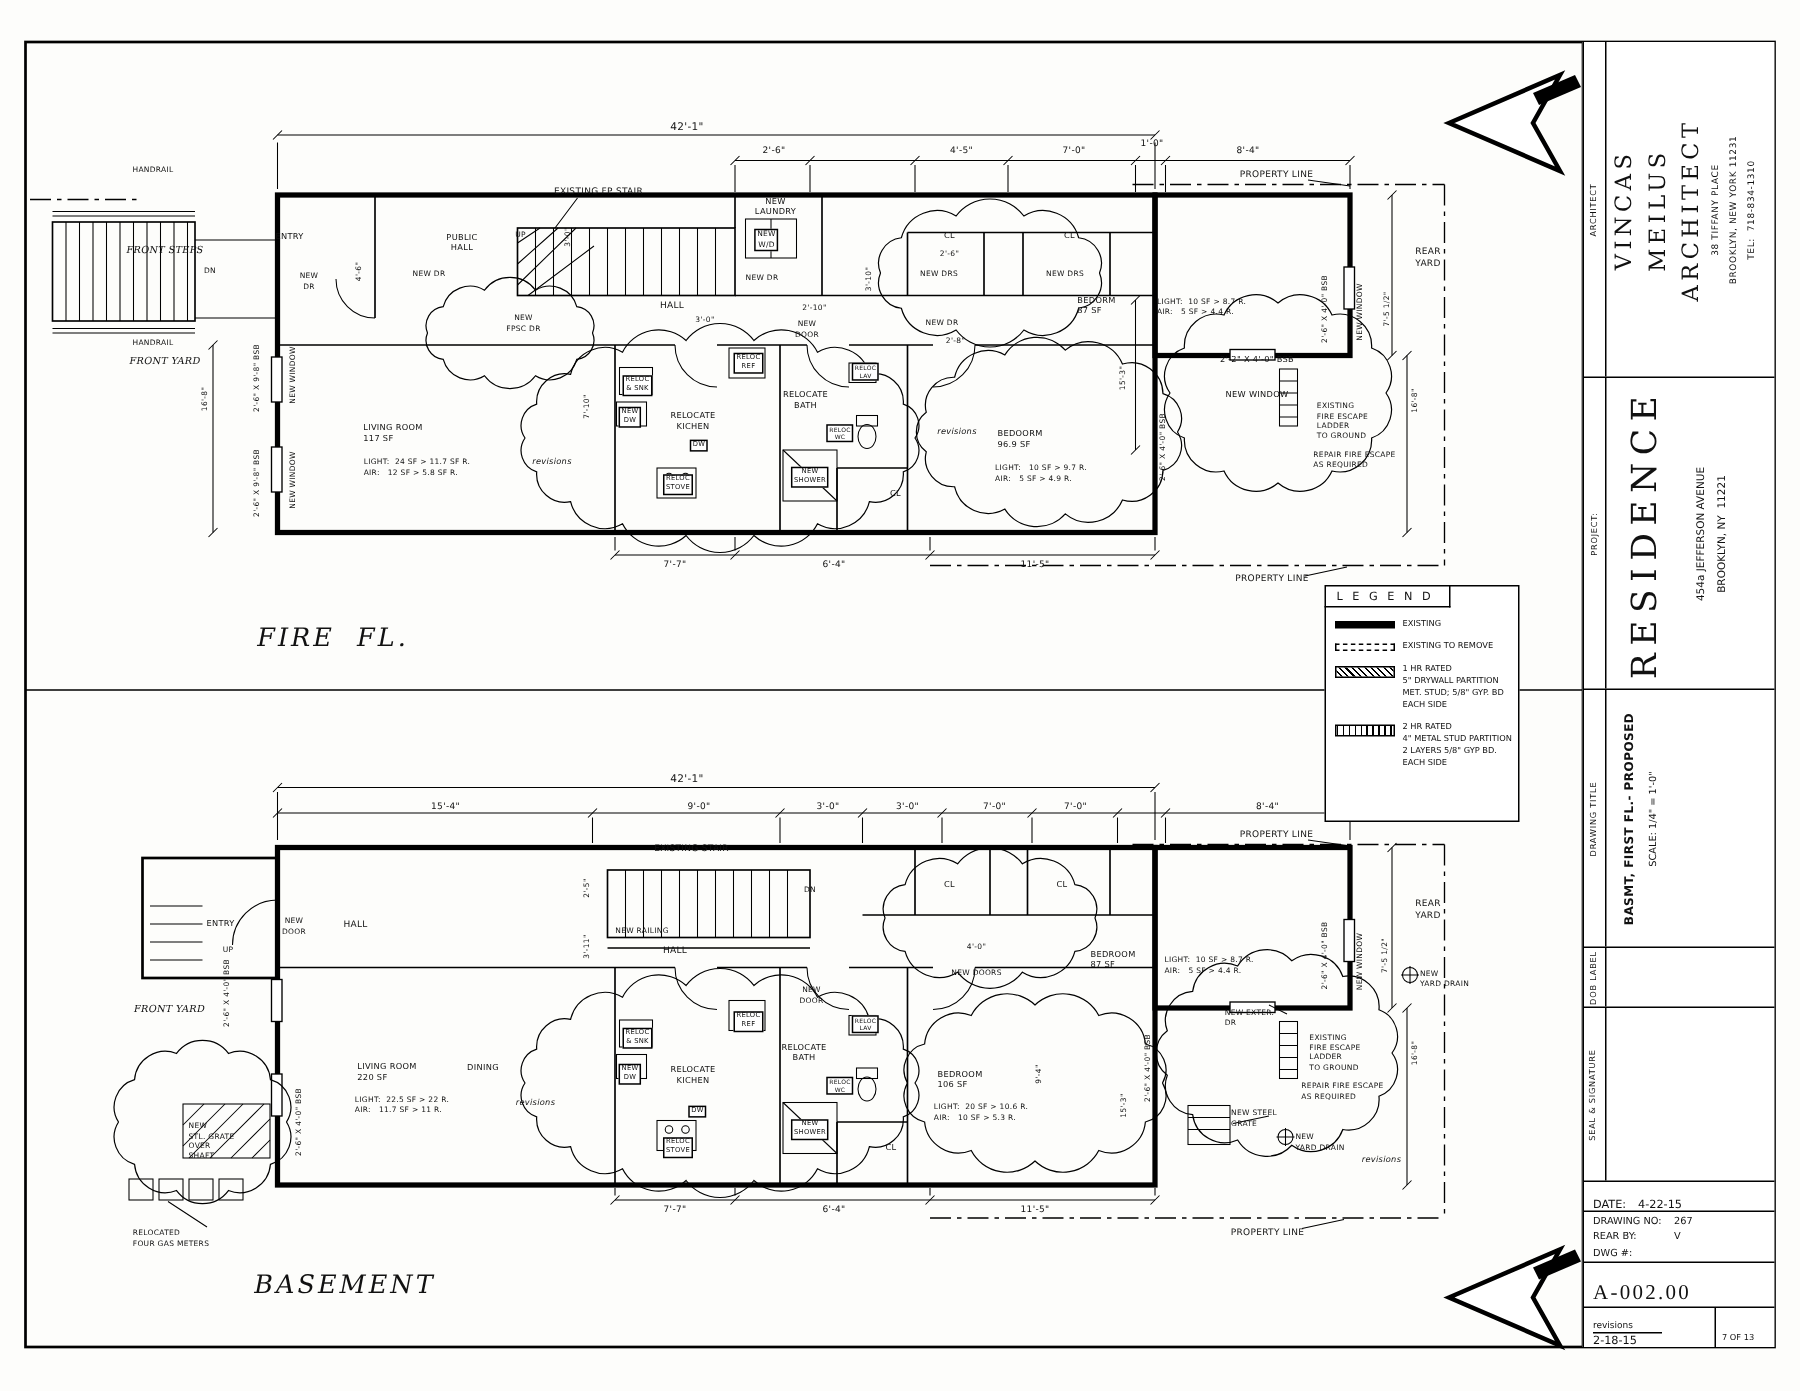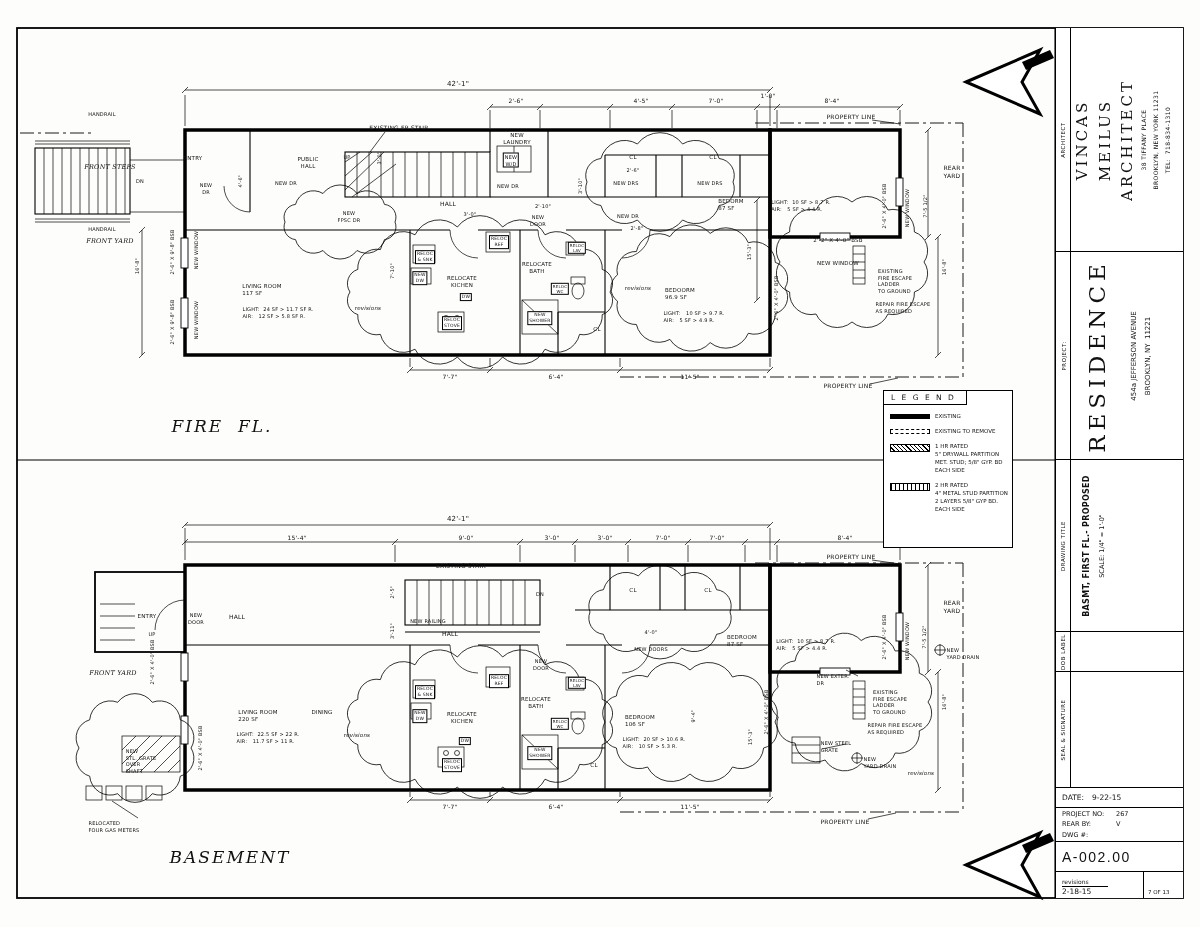--- a/index.html
+++ b/index.html
@@ -45,26 +45,26 @@
   .rot { position:absolute; transform:translate(-50%,-50%) rotate(-90deg);
          white-space:pre; text-align:center; }
   .arch-name { left:34px; top:112px; font-family:"DejaVu Serif",serif; font-size:15px;
                letter-spacing:3px; line-height:1.5; }
   .arch-addr { left:85px; top:112px; font-size:6px; letter-spacing:.4px; line-height:2; }
   .proj-name { left:26px; top:104px; font-family:"DejaVu Serif",serif; font-size:23px; letter-spacing:5px; }
   .proj-addr { left:70px; top:104px; font-size:7px; line-height:2; }
   .drw-title { left:15px; top:86px; font-size:8px; font-weight:bold; letter-spacing:.3px; }
   .drw-scale { left:31px; top:86px; font-size:6.5px; }
   .tb-info { width:100%; }
-  .tb-row { border-bottom:1px solid #000; padding:0 6px; display:flex; align-items:center; }
+  .tb-row { border-bottom:1px solid #000; padding:0 6px; display:flex; align-items:flex-end; }
   .r1 { height:20px; font-size:7.5px; gap:8px; }
   .r2 { height:34px; font-size:6.5px; flex-direction:column; align-items:flex-start;
         justify-content:center; line-height:1.55; }
   .r2 .lab { display:inline-block; width:54px; }
-  .r3 { height:30px; font-size:14px; font-family:Liberation Sans, sans-serif; letter-spacing:1.5px; }
+  .r3 { height:30px; font-size:14px; font-family:Liberation Serif, serif; letter-spacing:1.5px; }
   .r4 { height:26px; border-bottom:none; padding:0; }
   .rev { padding:3px 0 0 6px; font-size:6px; }
   .revdate { font-size:7.5px; border-top:1px solid #000; margin-top:1px; width:46px; }
   .pageno { margin-left:auto; border-left:1px solid #000; height:100%; width:40px;
     display:flex; align-items:flex-end; padding:0 0 3px 4px; font-size:5.5px; }
 </style>
 </head>
 <body>
 
 <div id="stage">
@@ -464,24 +464,24 @@
   </div>
   <div class="tb-sec" style="height:116px">
     <div class="tb-strip">
       <span class="vtxt">SEAL &amp; SIGNATURE</span>
     </div>
     <div class="tb-content"></div>
   </div>
   <div class="tb-info">
     <div class="tb-row r1">
       <span>DATE:</span>
-      <span>9-22-15</span>
+      <span>4-22-15</span>
     </div>
     <div class="tb-row r2">
-      <div><span class="lab">PROJECT NO:</span><span>267</span></div>
+      <div><span class="lab">DRAWING NO:</span><span>267</span></div>
       <div><span class="lab">REAR BY:</span><span>V</span></div>
       <div><span class="lab">DWG #:</span></div>
     </div>
     <div class="tb-row r3">A-002.00</div>
     <div class="tb-row r4">
       <div class="rev">
         <div>revisions</div>
         <div class="revdate">2-18-15</div>
       </div>
       <div class="pageno">7 OF 13</div>

